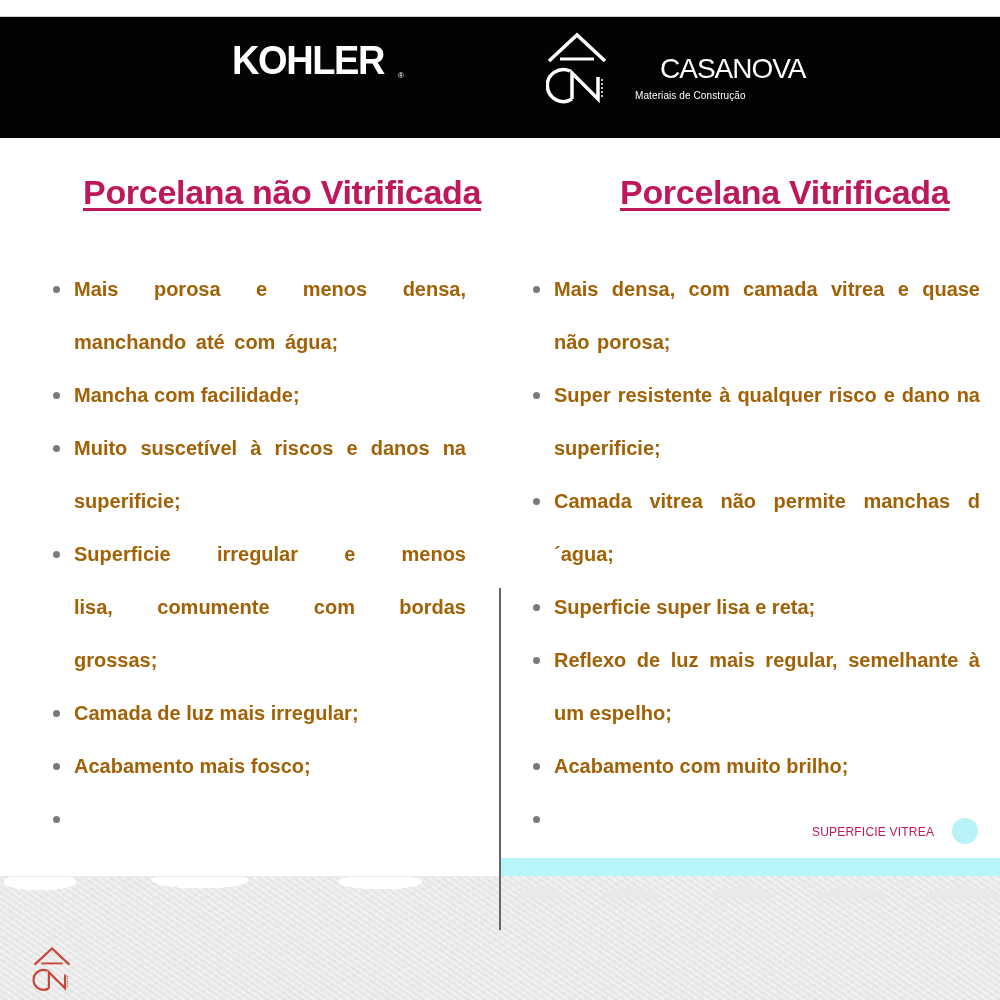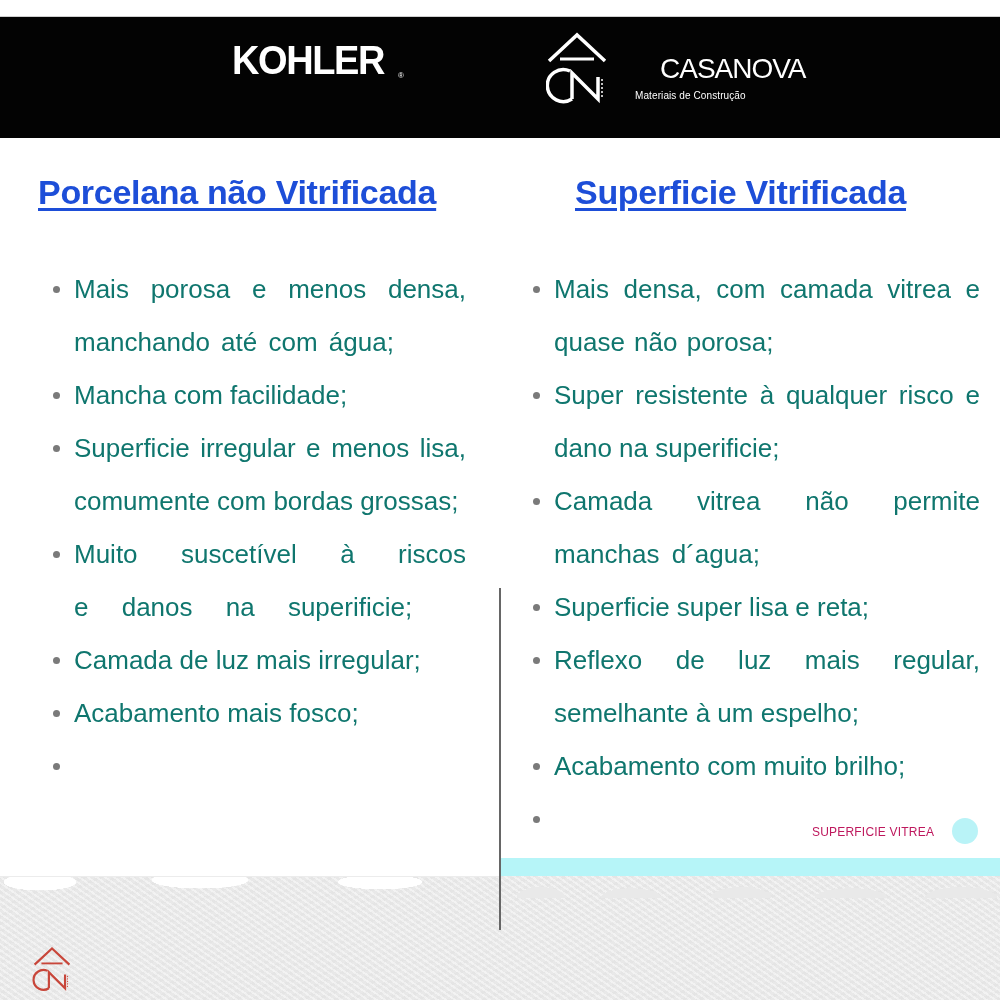--- a/index.html
+++ b/index.html
@@ -29,36 +29,37 @@
     font-size: 28px; font-weight: 400; letter-spacing: -1px; line-height: 36px; margin-left: 43px;
   }
   .casanova-tag {
     position: absolute; left: 635px; top: 89px;
     color: #ffffff; font-size: 10px; line-height: 14px; letter-spacing: 0.1px;
   }
 
   .col-title {
     position: absolute; top: 172px;
     font-family: "Liberation Sans", sans-serif; font-weight: 700;
-    font-size: 34px; line-height: 40px; color: #1d4ed8;
+    font-size: 34px; line-height: 40px; color: #be185d;
     text-decoration: underline; text-decoration-thickness: 3px; text-underline-offset: 4px;
     white-space: nowrap;
     letter-spacing: -0.3px;
+    margin-left: 45px;
   }
   .title-left { left: 38px; }
   .title-right { left: 575px; }
 
   .bullet-list { position: absolute; list-style: none; }
   .list-left { left: 50px; top: 263px; width: 416px; }
   .list-right { left: 530px; top: 263px; width: 450px; }
   .bullet-list li {
     position: relative; padding-left: 24px;
     font-family: "Liberation Sans", sans-serif;
-    font-size: 26px; line-height: 53px; color: #0f766e;
-    text-align: justify; text-align-last: left;
+    font-size: 20px; line-height: 53px; color: #a16207;
+    text-align: justify; text-align-last: left; font-weight: bold;
   }
   .bullet-list li .dot {
     position: absolute; left: 3px; top: 23px; width: 7px; height: 7px;
     border-radius: 50%; background: #7a7a7a;
   }
   .list-left li:nth-child(1) { word-spacing: 4px; }
   .list-left li:nth-child(4) { word-spacing: 26px; }
   .list-right li:nth-child(1) { word-spacing: 2px; }
   .list-right li:nth-child(3) { word-spacing: 5px; }
 
@@ -116,27 +117,27 @@
   <polyline points="3,30 31,4 59,30" fill="none" stroke="#ffffff" stroke-width="3.5" stroke-linejoin="miter"></polyline>
   <line x1="14" y1="28" x2="48" y2="28" stroke="#ffffff" stroke-width="3"></line>
   <path d="M24 40 A16 16 0 1 0 26 68" fill="none" stroke="#ffffff" stroke-width="3.5"></path>
   <polyline points="26,68 26,42 52,68 52,46" fill="none" stroke="#ffffff" stroke-width="3.5"></polyline>
   <line x1="56" y1="48" x2="56" y2="66" stroke="#ffffff" stroke-width="1.5" stroke-dasharray="2 2"></line>
 </svg>
 <div class="casanova-name">CASANOVA</div>
 <div class="casanova-tag">Materiais de Construção</div>
 
 <h1 class="col-title title-left">Porcelana não Vitrificada</h1>
-<h1 class="col-title title-right">Superficie Vitrificada</h1>
+<h1 class="col-title title-right">Porcelana Vitrificada</h1>
 
 <ul class="bullet-list list-left">
   <li><span class="dot"></span><span>Mais porosa e menos densa, manchando até com água;</span></li>
   <li><span class="dot"></span><span>Mancha com facilidade;</span></li>
+  <li><span class="dot"></span><span>Muito suscetível à riscos e danos na superificie;</span></li>
   <li><span class="dot"></span><span>Superficie irregular e menos lisa, comumente com bordas grossas;</span></li>
-  <li><span class="dot"></span><span>Muito suscetível à riscos e danos na superificie;</span></li>
   <li><span class="dot"></span><span>Camada de luz mais irregular;</span></li>
   <li><span class="dot"></span><span>Acabamento mais fosco;</span></li>
   <li><span class="dot"></span></li>
 </ul>
 
 <ul class="bullet-list list-right">
   <li><span class="dot"></span><span>Mais densa, com camada vitrea e quase não porosa;</span></li>
   <li><span class="dot"></span><span>Super resistente à qualquer risco e dano na superificie;</span></li>
   <li><span class="dot"></span><span>Camada vitrea não permite manchas d´agua;</span></li>
   <li><span class="dot"></span><span>Superficie super lisa e reta;</span></li>

